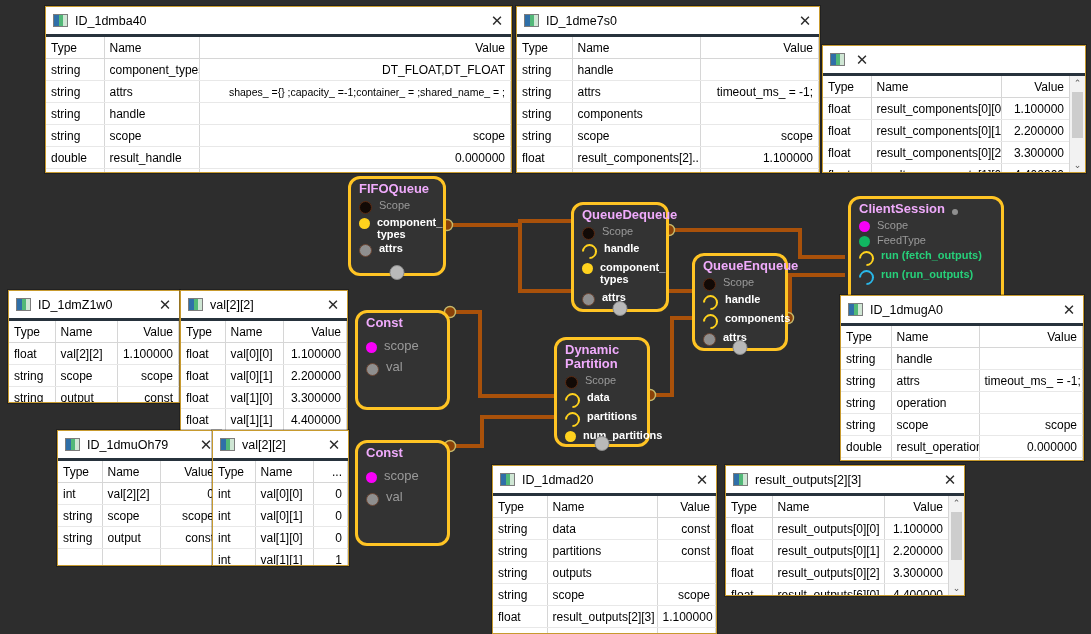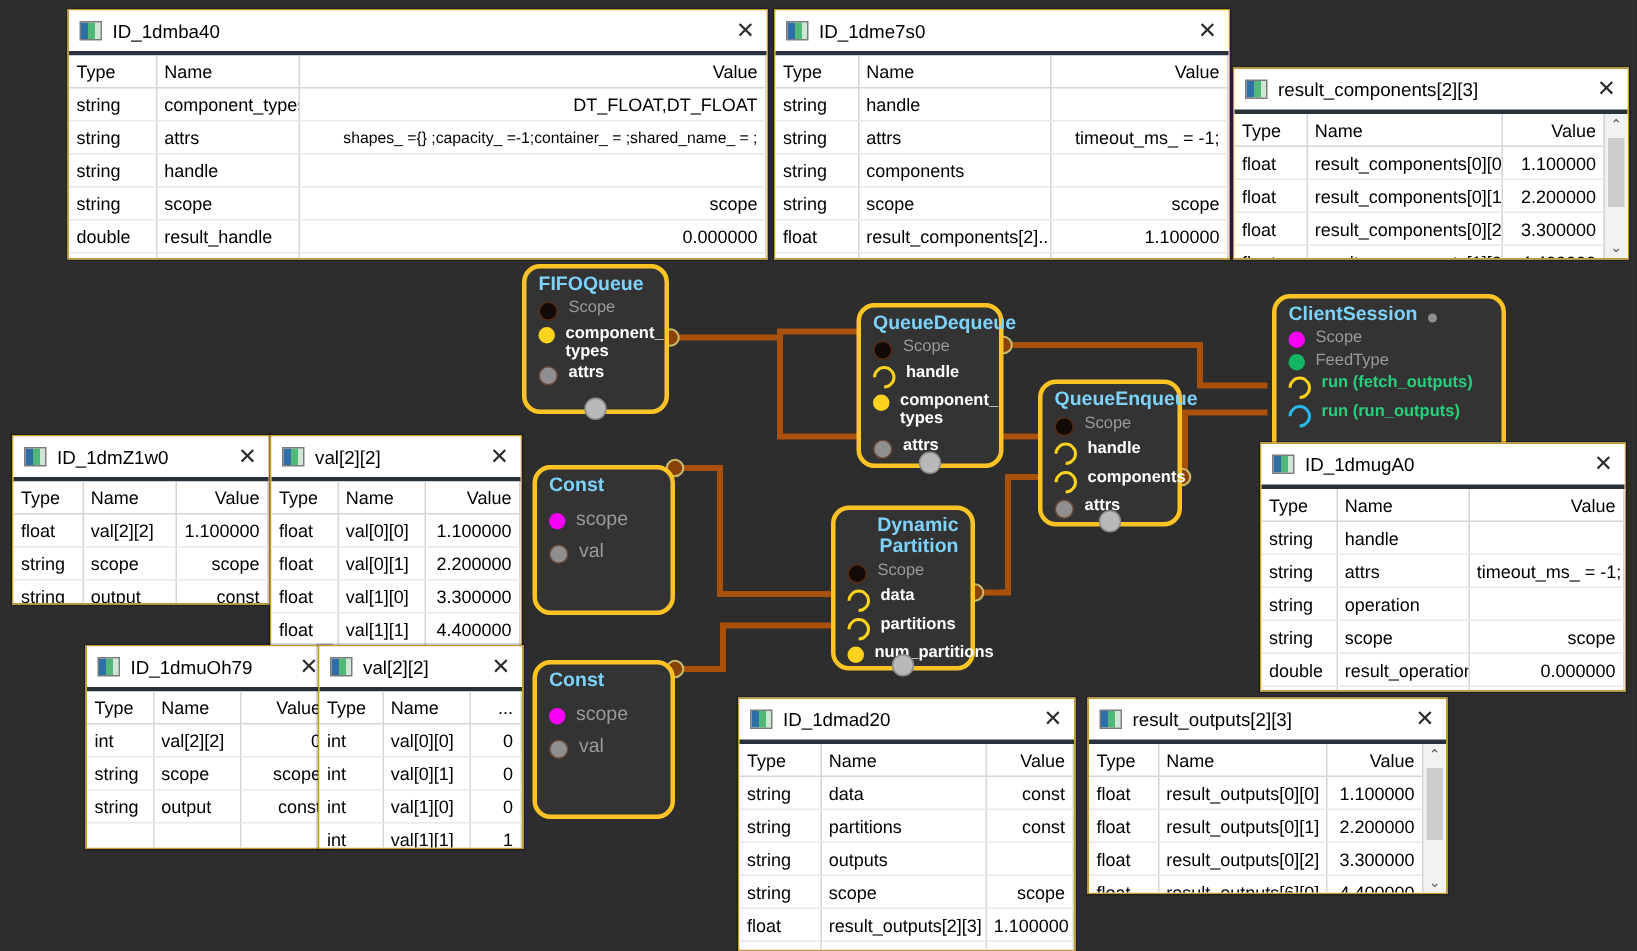--- a/index.html
+++ b/index.html
@@ -16,21 +16,21 @@
   
   .node{
     position:absolute;
     background:#333333;
     border:3px solid #ffc424;
     border-radius:12px;
     box-sizing:border-box;
     padding:2px 8px 6px 8px;
   }
   .node .ntitle{
-    color:#7dd3fc;font-weight:bold;font-size:13px;line-height:14px;
+    color:#f0abfc;font-weight:bold;font-size:13px;line-height:14px;
     margin:1px 0 3px 0;white-space:pre-line;
   }
   .port{display:flex;align-items:flex-start;margin:2px 0;}
   .port .dot{
     width:11px;height:11px;border-radius:50%;flex:0 0 11px;margin-top:2px;margin-right:7px;
   }
   .port .plabel{font-size:11px;line-height:12px;font-weight:bold;color:#ffffff;white-space:pre-line;}
   .port .plabel.dim{color:#9a9a9a;font-weight:normal;}
   .port .plabel.green{color:#27d07a;font-weight:bold;}
   .dot.black{background:#120a06;border:1px solid #5a2a12;}
@@ -222,21 +222,21 @@
     <div class="port" style="margin-top:10px;">
         <span class="dot magenta"></span>
         <span class="plabel dim" style="font-size:13px;">scope</span>
       </div>
     <div class="port" style="margin-top:8px;">
         <span class="dot grey"></span>
         <span class="plabel dim" style="font-size:13px;">val</span>
       </div>
   </div>
 
-  <div class="node" style="left:554px;top:337px;width:96px;height:110px;text-align:right;">
+  <div class="node" style="left:554px;top:337px;width:96px;height:110px;">
     <div class="ntitle">Dynamic
 Partition</div>
     <div class="port">
         <span class="dot black"></span>
         <span class="plabel dim">Scope</span>
       </div>
     <div class="port">
         <span class="dot crescent"></span>
         <span class="plabel">data</span>
       </div>
@@ -355,21 +355,20 @@
               <td class="r" style="font-size:11px">DT_FLOAT,DT_FLOAT</td>
             </tr>
       </tbody>
         </table>
     </div>
   </div>
 
   <div class="win" style="left:822px;top:45px;width:264px;height:128px;">
     <div class="titlebar">
       <span class="winicon"></span>
-      <span class="wintitle">result_components[2][3]</span>
       <span class="winclose">✕</span>
     </div>
     <div class="winbody">
       <table class="grid" style="width:calc(100% - 15px)">
         <colgroup>
             <col style="width:48px">
             <col>
             <col style="width:68px">
           </colgroup>
         <tbody>

